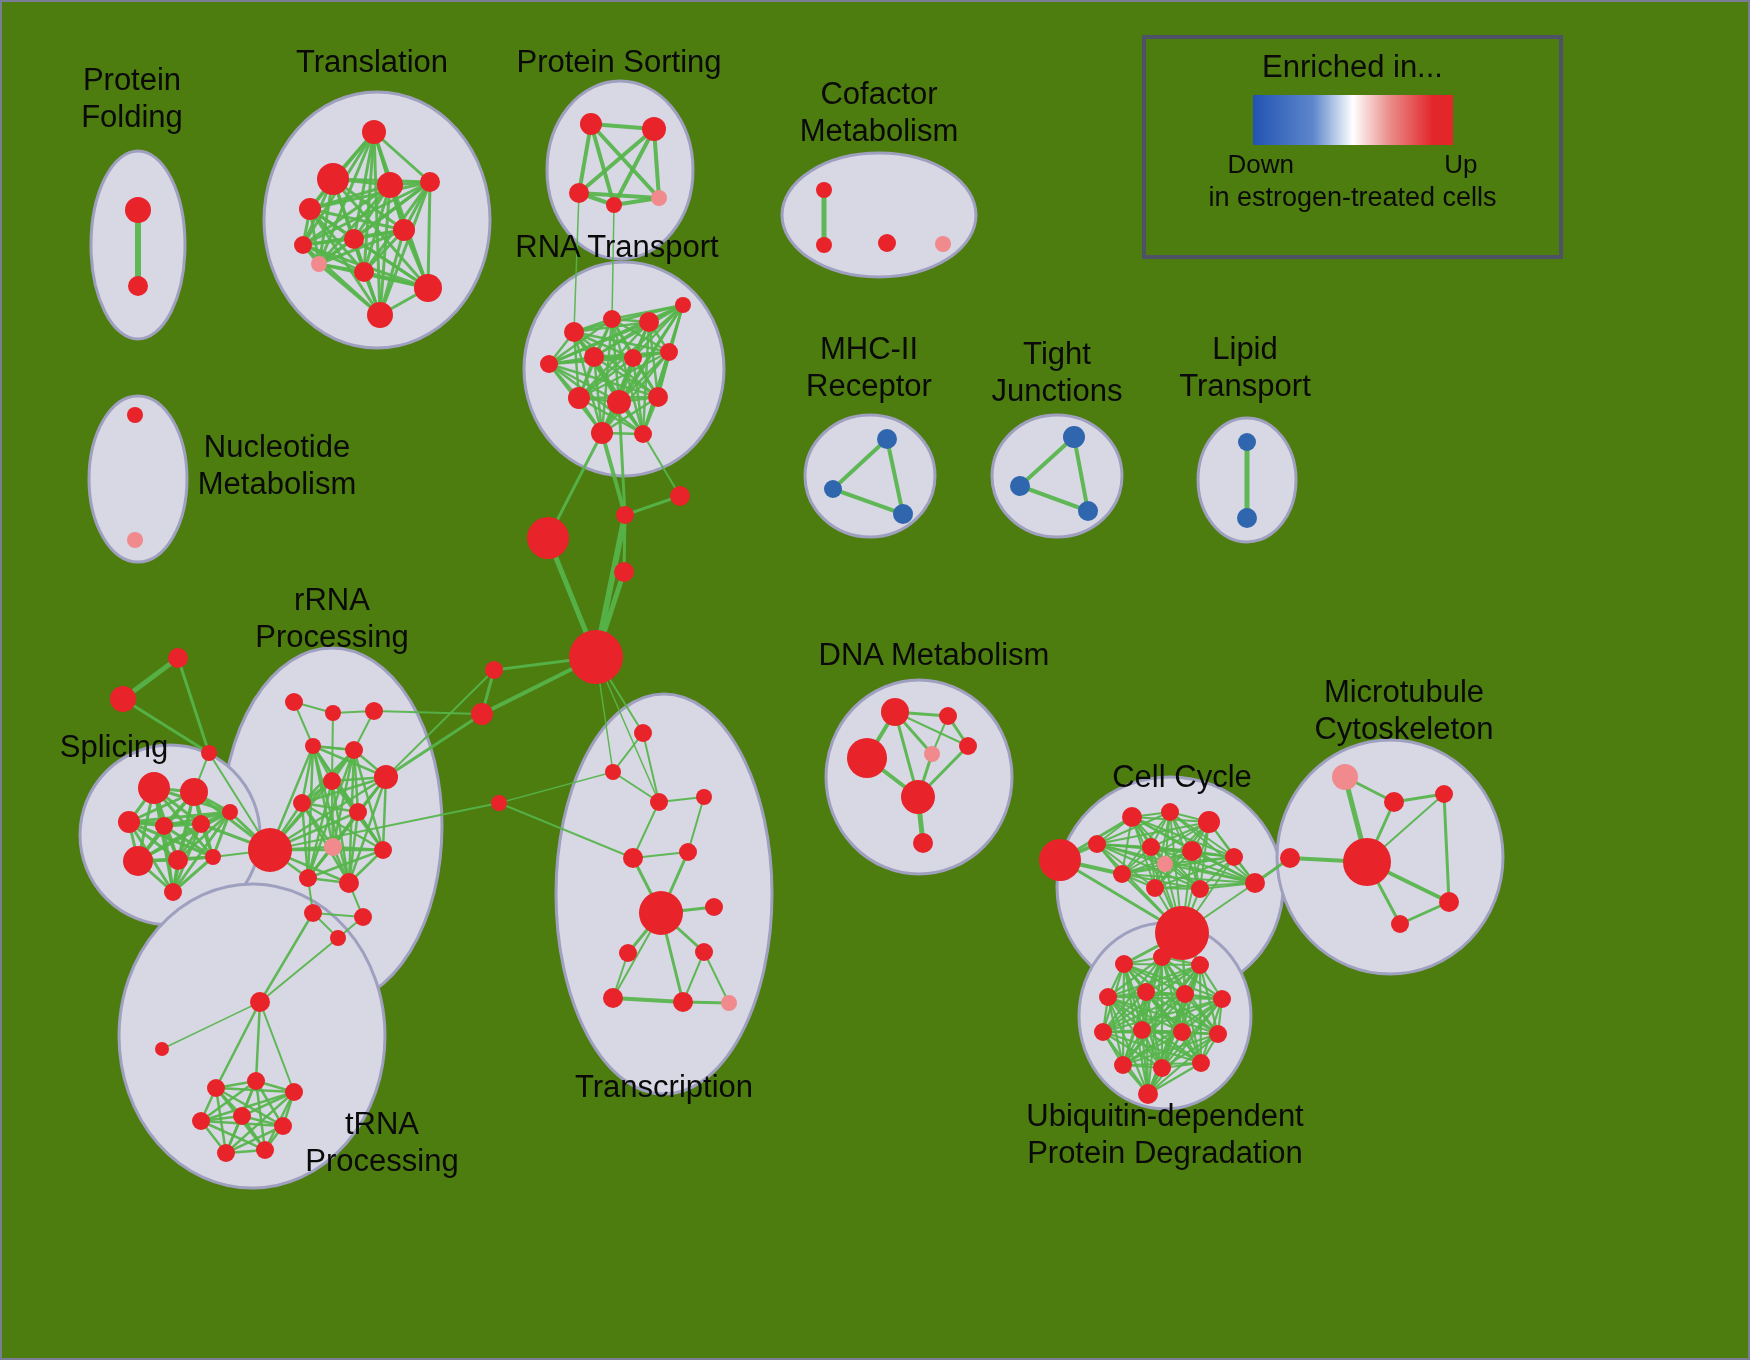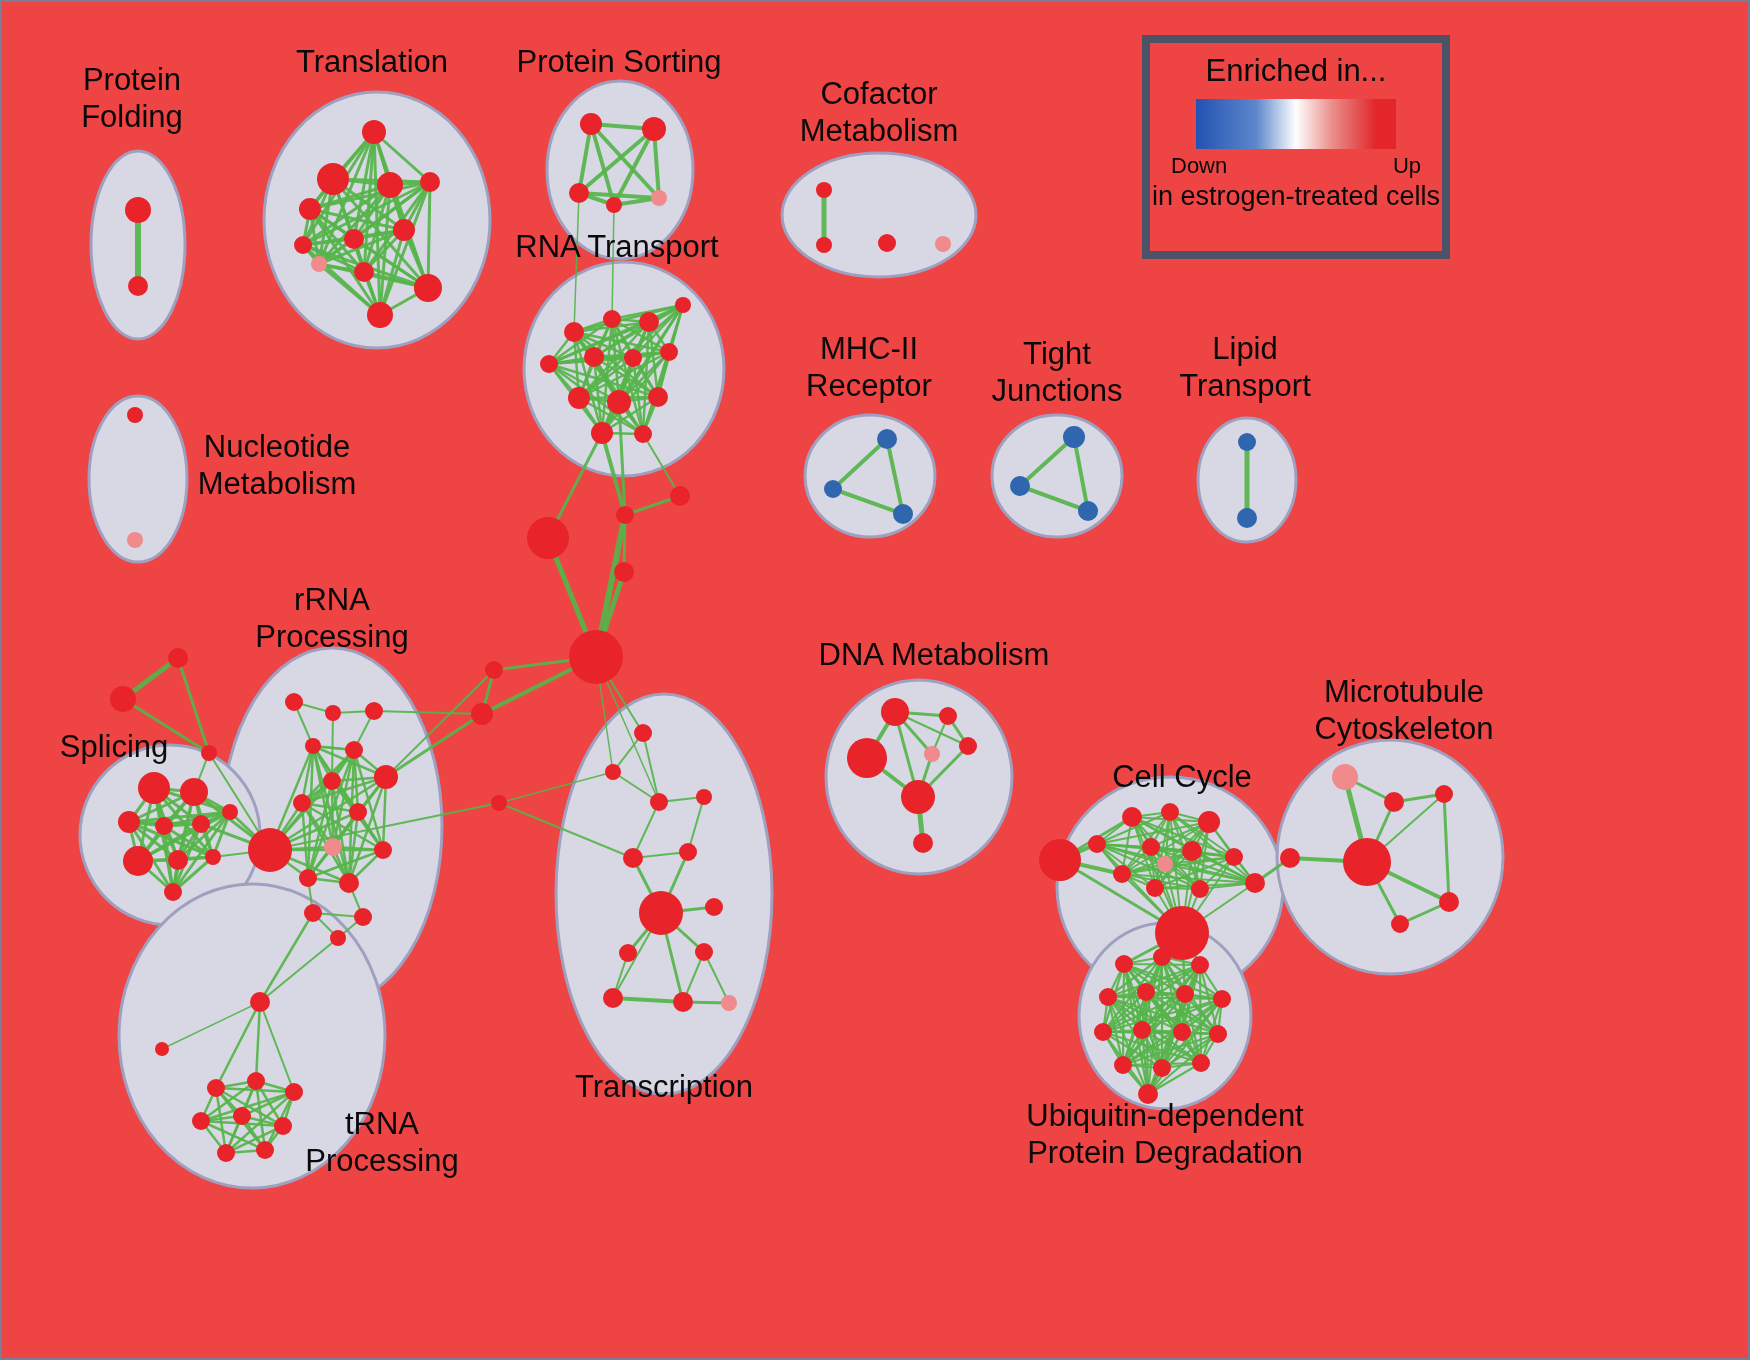--- a/index.html
+++ b/index.html
@@ -9,44 +9,44 @@
     background:#c7c8df;
     border:2px solid #7a7d96;
     box-sizing:border-box;
     overflow:hidden;
     font-family:"Liberation Sans", sans-serif;
   }
   svg{position:absolute;left:0;top:0;}
   .legend{
     position:absolute;
     left:1140px;top:33px;
-    width:308px;height:224px;
-    border:8px solid #701a75;
+    width:421px;height:224px;
+    border:4px solid #701a75;
     box-sizing:border-box;
     text-align:center;
     color:#0a0a0a;
   }
   .legend-title{font-size:31px;margin-top:10px;}
   .legend-bar{
     width:200px;height:50px;
     margin:10px auto 4px auto;
     background:linear-gradient(to right,#2253b2 0%,#5d86cc 30%,#ffffff 50%,#e98f8b 68%,#e2262a 90%);
   }
   .legend-row{
     width:250px;margin:0 auto;
     display:flex;justify-content:space-between;
-    font-size:22px;
+    font-size:26px;
   }
   .legend-caption{font-size:27px;line-height:34px;}
   .legend-caption:first-of-type{margin-top:4px;}
 </style>
 </head>
 <body>
 
-<div class="page" style="background: #ef4444;">
+<div class="page" style="background: #4d7c0f;">
 
   <svg id="net" width="1750" height="1360" viewBox="0 0 1750 1360">
       <g>
         <ellipse cx="136" cy="243" rx="47" ry="94" fill="#d8d8e5" stroke="#9fa0bf" stroke-width="3"></ellipse>
         <ellipse cx="375" cy="218" rx="113" ry="128" fill="#d8d8e5" stroke="#9fa0bf" stroke-width="3"></ellipse>
         <ellipse cx="618" cy="168" rx="73" ry="89" fill="#d8d8e5" stroke="#9fa0bf" stroke-width="3"></ellipse>
         <ellipse cx="877" cy="213" rx="97" ry="62" fill="#d8d8e5" stroke="#9fa0bf" stroke-width="3"></ellipse>
         <ellipse cx="622" cy="367" rx="100" ry="107" fill="#d8d8e5" stroke="#9fa0bf" stroke-width="3"></ellipse>
         <ellipse cx="136" cy="477" rx="49" ry="83" fill="#d8d8e5" stroke="#9fa0bf" stroke-width="3"></ellipse>
         <ellipse cx="868" cy="474" rx="65" ry="61" fill="#d8d8e5" stroke="#9fa0bf" stroke-width="3"></ellipse>

